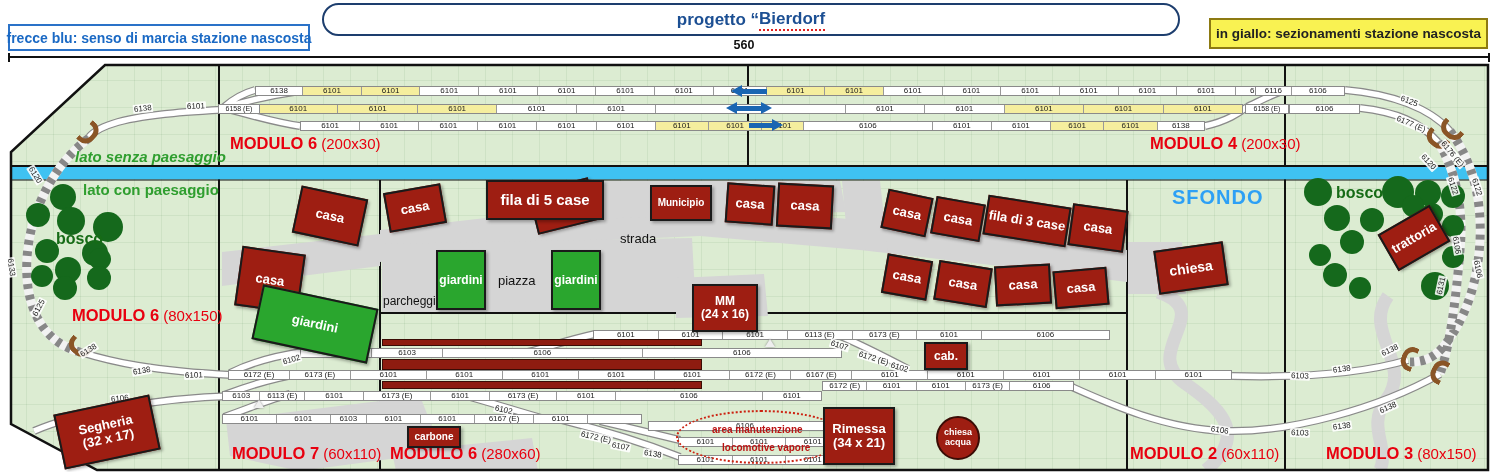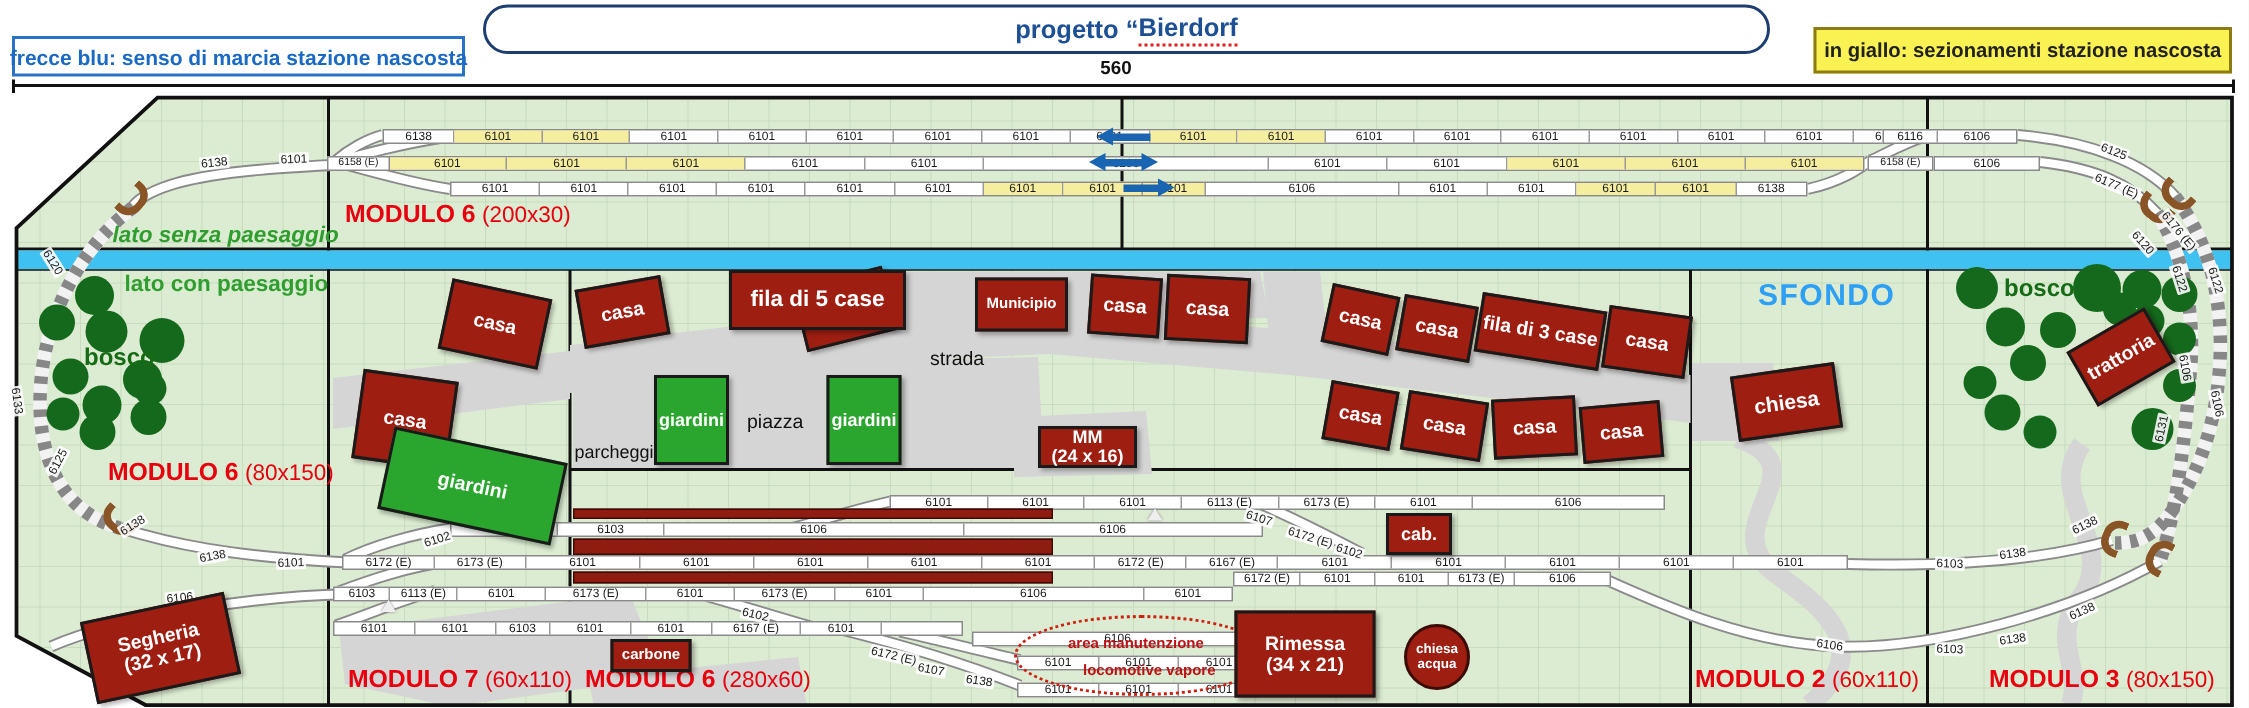--- a/index.html
+++ b/index.html
@@ -282,35 +282,35 @@
     </div>
     <div class="bld red" style="left: 1156px; top: 246px; width: 70px; height: 44px; font-size: 14px; transform: rotate(-8deg);">
       <span>chiesa</span>
     </div>
     <div class="bld red" style="left: 1384px; top: 217px; width: 60px; height: 42px; font-size: 13px; transform: rotate(-30deg);">
       <span>trattoria</span>
     </div>
     <div class="bld red" style="left: 238px; top: 250px; width: 64px; height: 60px; font-size: 13px; transform: rotate(8deg);">
       <span>casa</span>
     </div>
-    <div class="bld red" style="left: 692px; top: 284px; width: 66px; height: 28px; font-size: 12px;">
+    <div class="bld red" style="left: 692px; top: 284px; width: 66px; height: 48px; font-size: 12px;">
       <span>MM</span>
       <span>(24 x 16)</span>
     </div>
     <div class="bld red" style="left: 924px; top: 342px; width: 44px; height: 28px; font-size: 12px;">
       <span>cab.</span>
     </div>
     <div class="bld red" style="left: 58px; top: 404px; width: 98px; height: 56px; font-size: 13px; transform: rotate(-12deg);">
       <span>Segheria</span>
       <span>(32 x 17)</span>
     </div>
     <div class="bld red" style="left: 407px; top: 426px; width: 54px; height: 22px; font-size: 10px;">
       <span>carbone</span>
     </div>
-    <div class="bld red" style="left: 823px; top: 407px; width: 94px; height: 58px; font-size: 13px; justify-content: center;">
+    <div class="bld red" style="left: 823px; top: 407px; width: 72px; height: 58px; font-size: 13px; justify-content: center;">
       <span>Rimessa</span>
       <span>(34 x 21)</span>
     </div>
     <div class="bld green" style="left: 256px; top: 296px; width: 118px; height: 56px; font-size: 13px; transform: rotate(12deg);">
       <span>giardini</span>
     </div>
     <div class="bld green" style="left: 436px; top: 250px; width: 50px; height: 60px; font-size: 12px;">
       <span>giardini</span>
     </div>
     <div class="bld green" style="left: 551px; top: 250px; width: 50px; height: 60px; font-size: 12px;">
@@ -391,20 +391,21 @@
     <div class="lbl trk" style="left: 1476px; top: 255px; transform: rotate(78deg);">6106</div>
     <div class="lbl trk" style="left: 1439px; top: 291px; transform: rotate(-78deg);">6131</div>
     <div class="lbl trk" style="left: 1290px; top: 371px; transform: rotate(2deg);">6103</div>
     <div class="lbl trk" style="left: 1332px; top: 366px; transform: rotate(-8deg);">6138</div>
     <div class="lbl trk" style="left: 1381px; top: 350px; transform: rotate(-26deg);">6138</div>
     <div class="lbl trk" style="left: 1290px; top: 428px; transform: rotate(2deg);">6103</div>
     <div class="lbl trk" style="left: 1332px; top: 423px; transform: rotate(-8deg);">6138</div>
     <div class="lbl trk" style="left: 1379px; top: 407px; transform: rotate(-24deg);">6138</div>
     <div class="lbl trk" style="left: 1210px; top: 424px; transform: rotate(9deg);">6106</div>
     <div class="mlbl" style="left: 230px; top: 134px;"><b>MODULO 6</b><span> (200x30)</span></div>
+    <div class="mlbl" style="left: 1150px; top: 134px;"><b>MODULO 4</b><span> (200x30)</span></div>
     <div class="mlbl" style="left: 72px; top: 306px;"><b>MODULO 6</b><span> (80x150)</span></div>
     <div class="mlbl" style="left: 232px; top: 444px;"><b>MODULO 7</b><span> (60x110)</span></div>
     <div class="mlbl" style="left: 390px; top: 444px;"><b>MODULO 6</b><span> (280x60)</span></div>
     <div class="mlbl" style="left: 1130px; top: 444px;"><b>MODULO 2</b><span> (60x110)</span></div>
     <div class="mlbl" style="left: 1326px; top: 444px;"><b>MODULO 3</b><span> (80x150)</span></div>
     <div class="arrow" style="left: 731px; top: 85px; width: 36px;">
       <span class="sh" style="left: 10px; right: 0px;"></span>
       <span class="hd l"></span>
     </div>
     <div class="arrow" style="left: 726px; top: 102px; width: 46px;">

